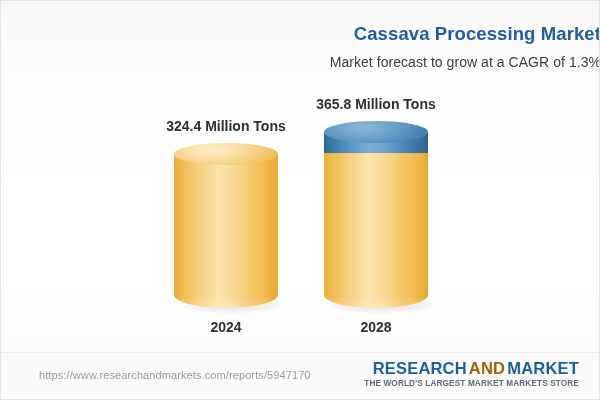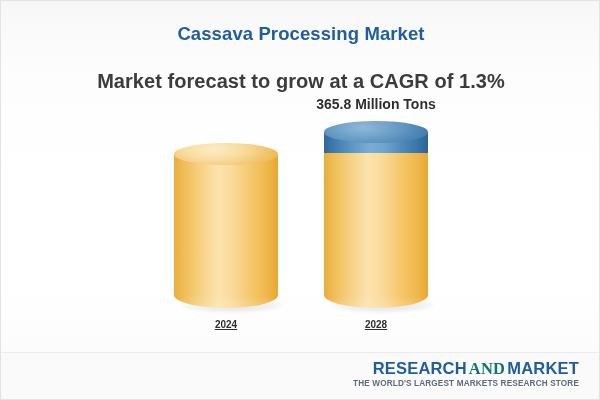--- a/index.html
+++ b/index.html
@@ -24,35 +24,35 @@
     border: 1px solid #e3e3e3;
     overflow: hidden;
   }
 
   
   .header {
     position: absolute;
     left: 0;
     top: 0;
     width: 600px;
-    text-align: center;
+    text-align: right;
   }
   .chart-title {
     margin: 0;
     padding-top: 22px;
     font-size: 18.5px;
     font-weight: bold;
     color: #1f5d9e;
     letter-spacing: 0.1px;
   }
   .chart-subtitle {
-    margin: 16px;
+    margin: 0;
     padding-top: 9px;
-    font-size: 20px;
-    font-weight: bold;
+    font-size: 14px;
+    font-weight: normal;
     color: #3c3c3c;
     letter-spacing: 0.05px;
   }
 
   
   .plot {
     position: absolute;
     left: 0;
     top: 0;
     width: 600px;
@@ -164,24 +164,23 @@
     background: linear-gradient(180deg, rgba(255,255,255,0) 0%, rgba(255,255,255,0.18) 100%);
   }
 
   
   .cat-label {
     position: absolute;
     width: 176px;
     left: -36px;
     top: 318px;
     text-align: center;
-    font-size: 10px;
+    font-size: 14px;
     font-weight: bold;
     color: #2f2f2f;
-    text-decoration: underline;
   }
 
   
   .footer {
     position: absolute;
     left: 0;
     bottom: 0;
     width: 598px;
     height: 46px;
     border-top: 1px solid #ececec;
@@ -202,21 +201,21 @@
     text-align: right;
   }
   .logo-main {
     font-size: 16.5px;
     font-weight: bold;
     letter-spacing: 0.2px;
     line-height: 1.05;
     white-space: nowrap;
   }
   .logo-word { color: #1f5d9e; }
-  .logo-and { color: #0f766e; margin: 0 2px; font-family: Liberation Serif, serif; }
+  .logo-and { color: #a16207; margin: 0 2px; }
   .logo-tag {
     margin-top: 2px;
     font-size: 8.2px;
     font-weight: bold;
     color: #5d6b7a;
     letter-spacing: 0.15px;
     white-space: nowrap;
   }
 </style>
 </head>
@@ -225,20 +224,21 @@
 <div class="infographic">
 
   <div class="header">
     <h1 class="chart-title">Cassava Processing Market</h1>
     <p class="chart-subtitle">Market forecast to grow at a CAGR of 1.3%</p>
   </div>
 
   <div class="plot">
 
     <div class="bar-group g0">
+      <div class="bar-value">324.4 Million Tons</div>
       <div class="cylinder">
         <div class="base-shadow"></div>
         <div class="body-yellow">
           <div class="bottom-rim"></div>
         </div>
         <div class="cap cap-yellow"></div>
       </div>
       <div class="cat-label">2024</div>
     </div>
 
@@ -251,19 +251,20 @@
         </div>
         <div class="body-blue"></div>
         <div class="cap cap-blue"></div>
       </div>
       <div class="cat-label">2028</div>
     </div>
 
   </div>
 
   <div class="footer">
+    <div class="footer-url">https://www.researchandmarkets.com/reports/5947170</div>
     <div class="logo">
       <div class="logo-main"><span class="logo-word">RESEARCH</span><span class="logo-and">AND</span><span class="logo-word">MARKET</span></div>
-      <div class="logo-tag">THE WORLD'S LARGEST MARKETS RESEARCH STORE</div>
+      <div class="logo-tag">THE WORLD'S LARGEST MARKET MARKETS STORE</div>
     </div>
   </div>
 
 </div>
 
 </body></html>

